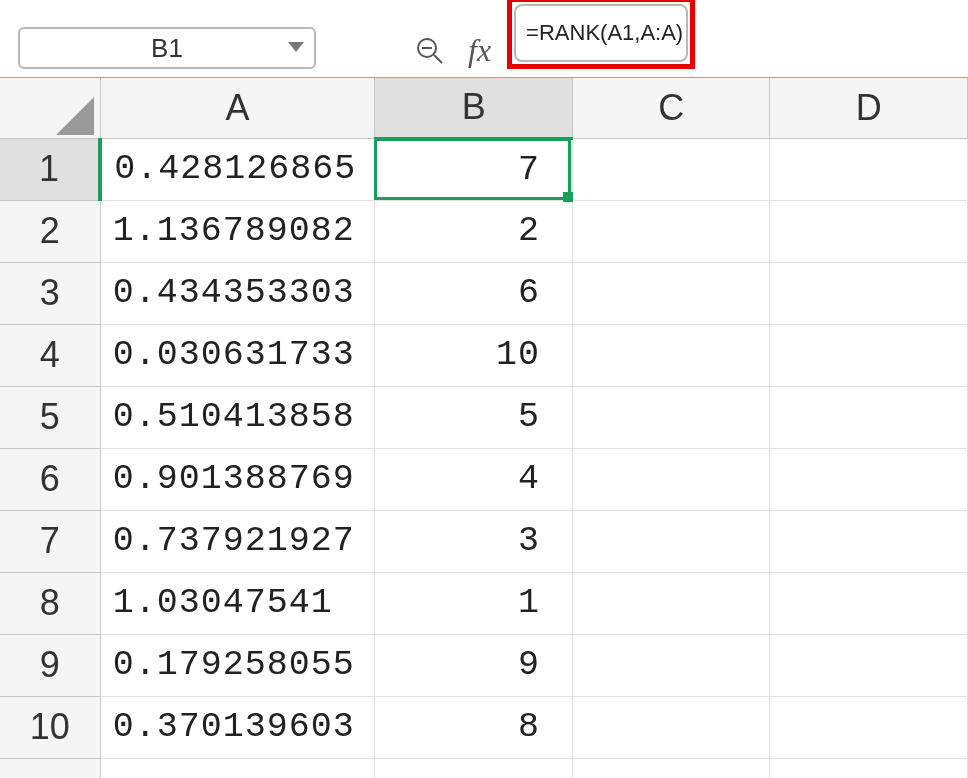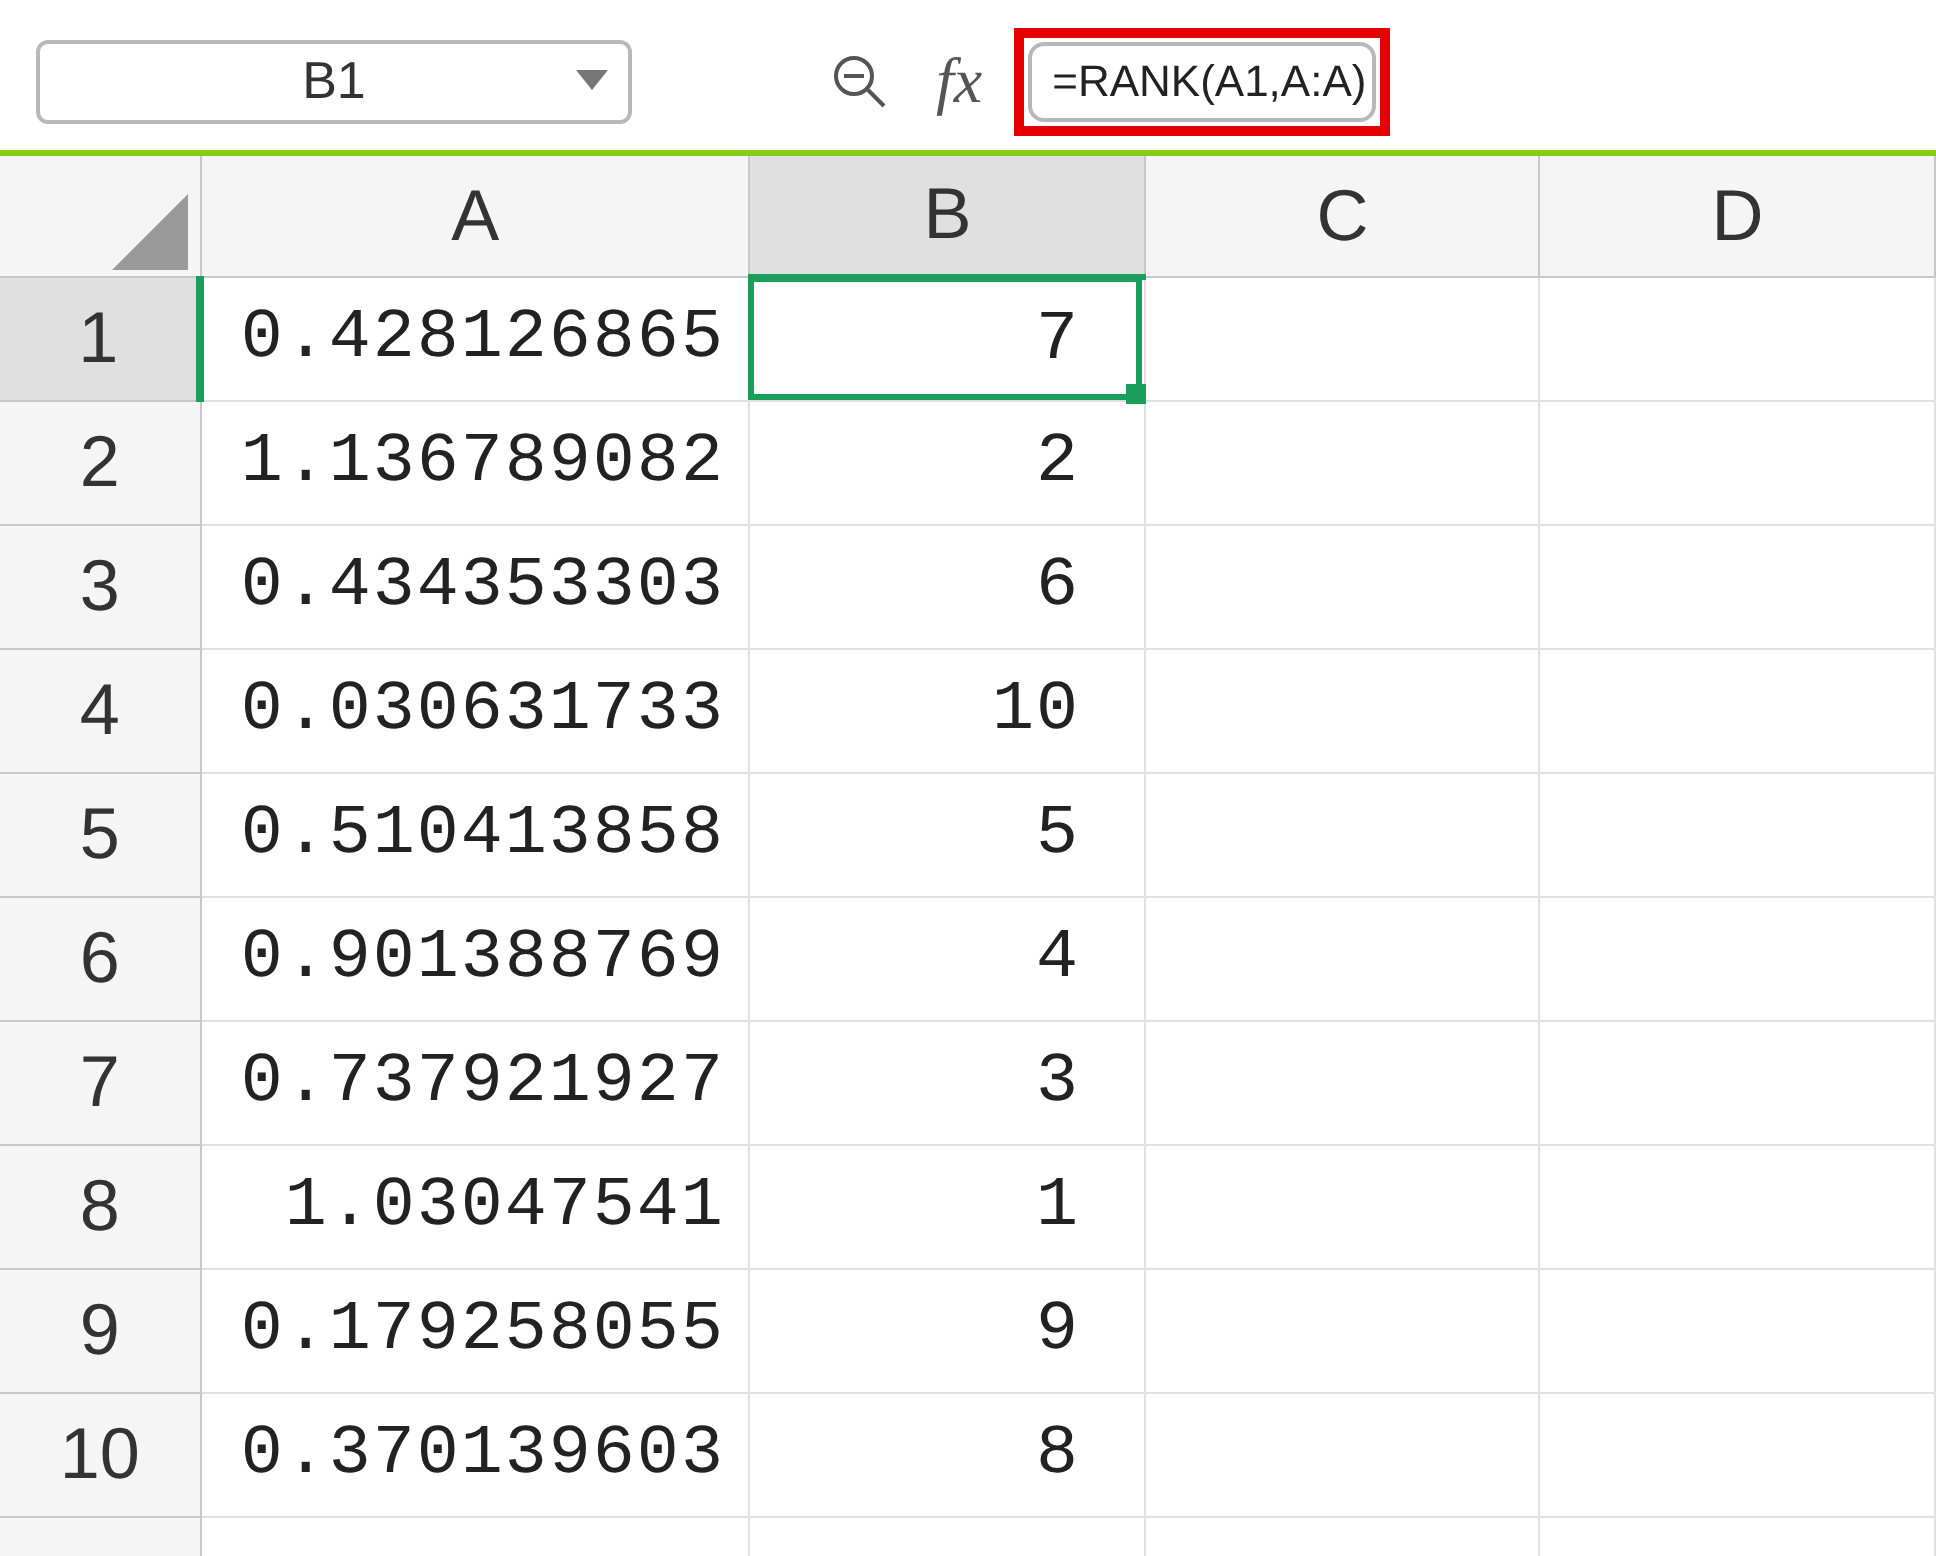--- a/index.html
+++ b/index.html
@@ -9,24 +9,24 @@
     }
     body {
       font-family: Arial, sans-serif;
       background: #fff;
       width: 968px;
       height: 778px;
       overflow: hidden;
     }
     .toolbar {
       display: flex;
-      align-items: center;
+      align-items: flex-end;
       padding: 14px 18px 8px 18px;
       gap: 12px;
-      border-bottom: 3px solid #84cc16;
+      border-bottom: 1px solid #84cc16;
       height: 78px;
     }
     .name-box {
       width: 298px;
       height: 42px;
       border: 2px solid #b8b8b8;
       border-radius: 6px;
       display: flex;
       align-items: center;
       justify-content: center;
@@ -64,21 +64,21 @@
       font-family: Liberation Serif, serif;
       margin-left: 8px;
       margin-right: 4px;
     }
     .formula-bar-wrap {
       border: 5px solid #e60000;
       padding: 2px 2px 2px 2px;
     }
     .formula-bar {
       width: 174px;
-      height: 40px;
+      height: 58px;
       border: 2px solid #b8b8b8;
       border-radius: 8px;
       padding: 4px 10px;
       font-size: 22px;
       color: #222;
       display: flex;
       align-items: center;
       background: #fff;
     }
     .grid-area {
@@ -143,21 +143,21 @@
       border-right: 1px solid #e0e0e0;
       border-bottom: 1px solid #e0e0e0;
       font-size: 35px;
       color: #222;
       padding: 0 12px;
       height: 62px;
       font-family: 'Courier New', monospace;
       letter-spacing: 1px;
     }
     .cell.num-a {
-      text-align: right;
+      text-align: left;
     }
     .cell.num-b {
       text-align: right;
       padding-right: 32px;
     }
     .active-cell-overlay {
       position: absolute;
       left: 374px;
       top: 60px;
       width: 197px;

